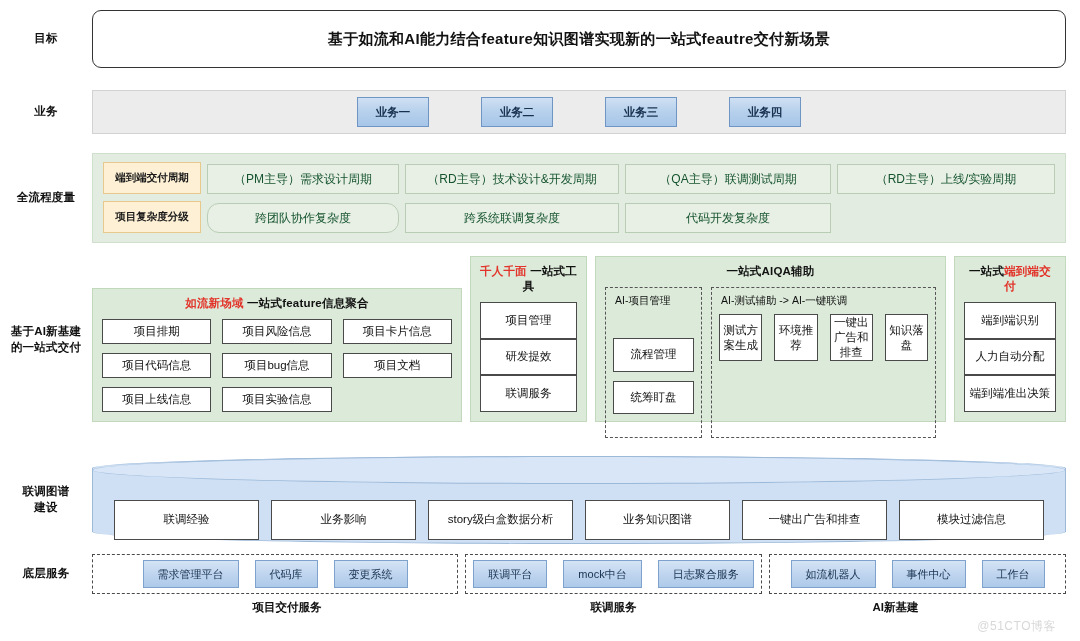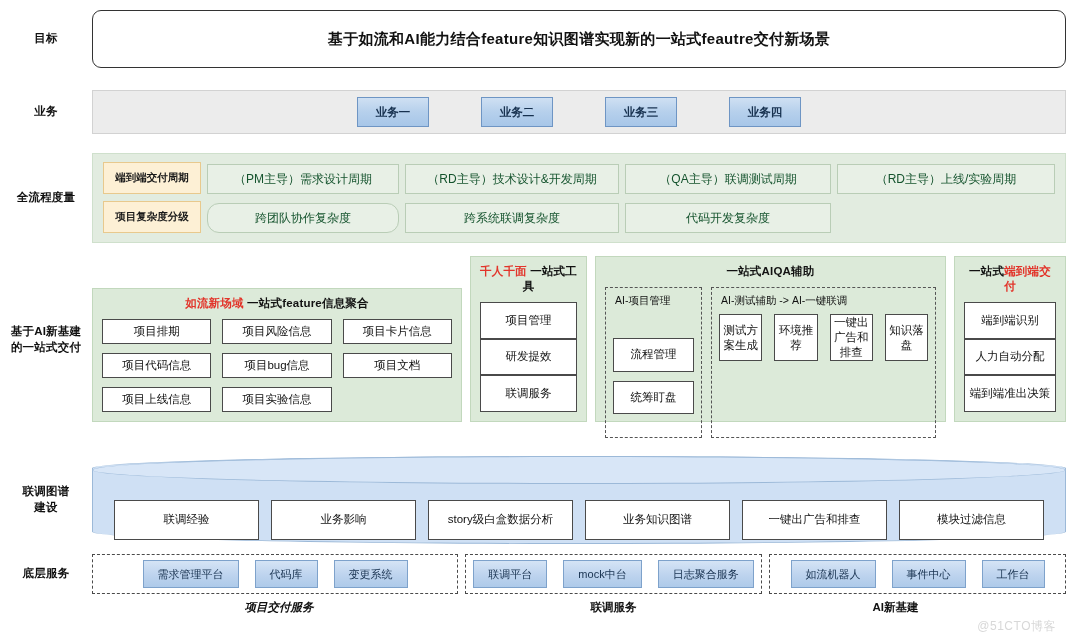--- a/index.html
+++ b/index.html
@@ -315,21 +315,21 @@
     width: 974px;
     height: 18px;
   }
   .cap {
     position: absolute;
     font-size: 11.5px;
     font-weight: bold;
     color: #111;
     text-align: center;
   }
-  #cap-1 { left: 4px;   width: 366px; font-style: italic; }
+  #cap-1 { left: 12px;   width: 366px; }
   #cap-2 { left: 373px; width: 297px; }
   #cap-3 { left: 655px; width: 297px; }
 
   .watermark {
     position: absolute;
     right: 12px;
     bottom: 6px;
     font-size: 12px;
     color: #d8d8d8;
     letter-spacing: .5px;

